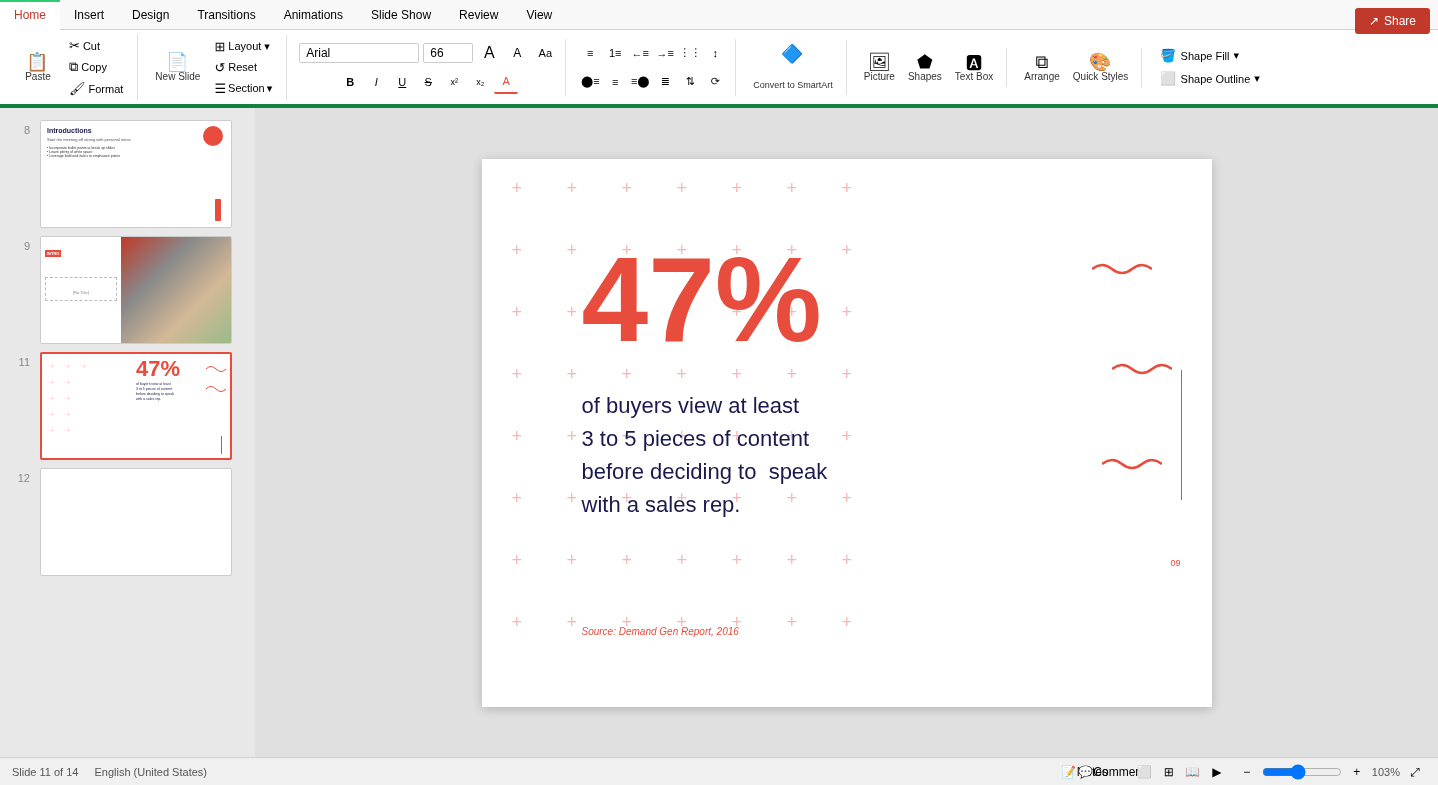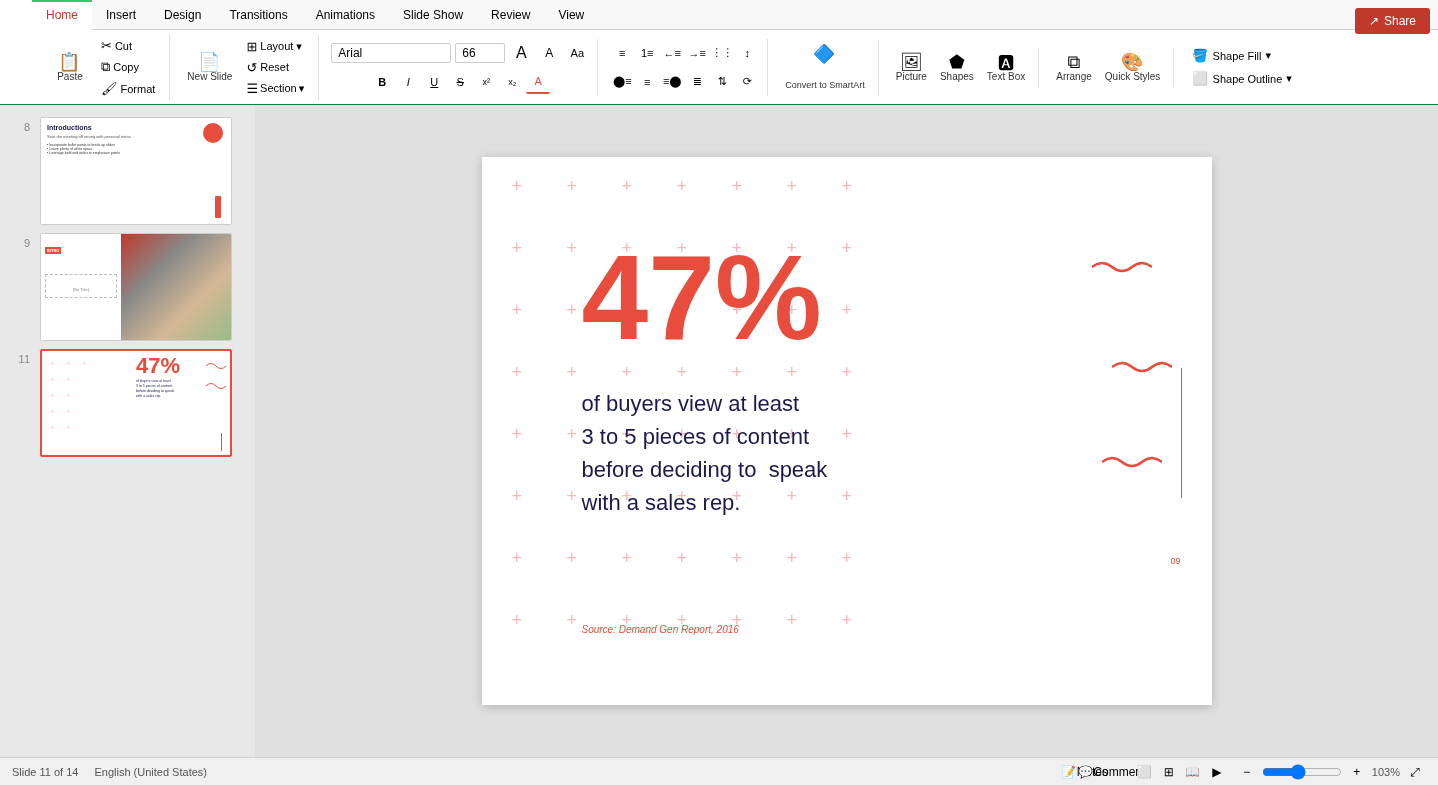--- a/index.html
+++ b/index.html
@@ -1,19 +1,19 @@
 <!DOCTYPE html>
 <html><head>
   <meta charset="utf-8">
   <style>
     * { box-sizing: border-box; margin: 0; padding: 0; }
     body { font-family: 'Segoe UI', Arial, sans-serif; background: #f0f0f0; overflow: hidden; width: 1438px; height: 785px; display: flex; flex-direction: column; }
 
     
-    .ribbon { background: #fff; border-bottom: 1px solid #15803d; flex-shrink: 0; padding-left: 32px; }
+    .ribbon { background: #fff; border-bottom: 4px solid #15803d; flex-shrink: 0; }
     .ribbon-tabs { display: flex; background: #f8f8f8; border-bottom: 1px solid #d0d0d0; }
     .ribbon-tab { padding: 6px 14px; font-size: 12px; cursor: pointer; border: none; background: transparent; }
     .ribbon-tab.active { background: #fff; color: #c0392b; border-top: 2px solid #2ecc71; border-bottom: 2px solid #fff; margin-bottom: -1px; }
 
     .ribbon-toolbar { display: flex; align-items: center; padding: 4px 8px; gap: 4px; min-height: 70px; flex-wrap: nowrap; }
 
     .ribbon-group { display: flex; flex-direction: column; align-items: center; border-right: 1px solid #e0e0e0; padding: 2px 8px; gap: 2px; }
     .ribbon-group:last-child { border-right: none; }
     .ribbon-group-row { display: flex; align-items: center; gap: 3px; }
 
@@ -318,20 +318,24 @@
             <path d="M0,5 Q5,0 10,5 Q15,10 20,5" stroke="#e74c3c" stroke-width="1" fill="none"></path>
           </svg>
           <svg style="position:absolute;right:4px;top:30px;" width="20" height="10">
             <path d="M0,5 Q5,0 10,5 Q15,10 20,5" stroke="#e74c3c" stroke-width="1" fill="none"></path>
           </svg>
           <div style="position:absolute;right:8px;bottom:4px;width:1px;height:18px;background:#e74c3c;"></div>
         </div>
       </div>
     </div>
 
+    <div class="slide-item">
+      <span class="slide-num">12</span>
+      <div class="slide-thumb" style="background:#fff;"></div>
+    </div>
 
   </div>
 
   <div class="canvas-area">
     <div class="canvas-wrapper">
       <div class="slide-canvas">
 
         <div class="slide-plus-grid" id="plus-grid-container">
             <span class="plus-symbol" style="left: 30px; top: 20px;">+</span>
             <span class="plus-symbol" style="left: 85px; top: 20px;">+</span>

